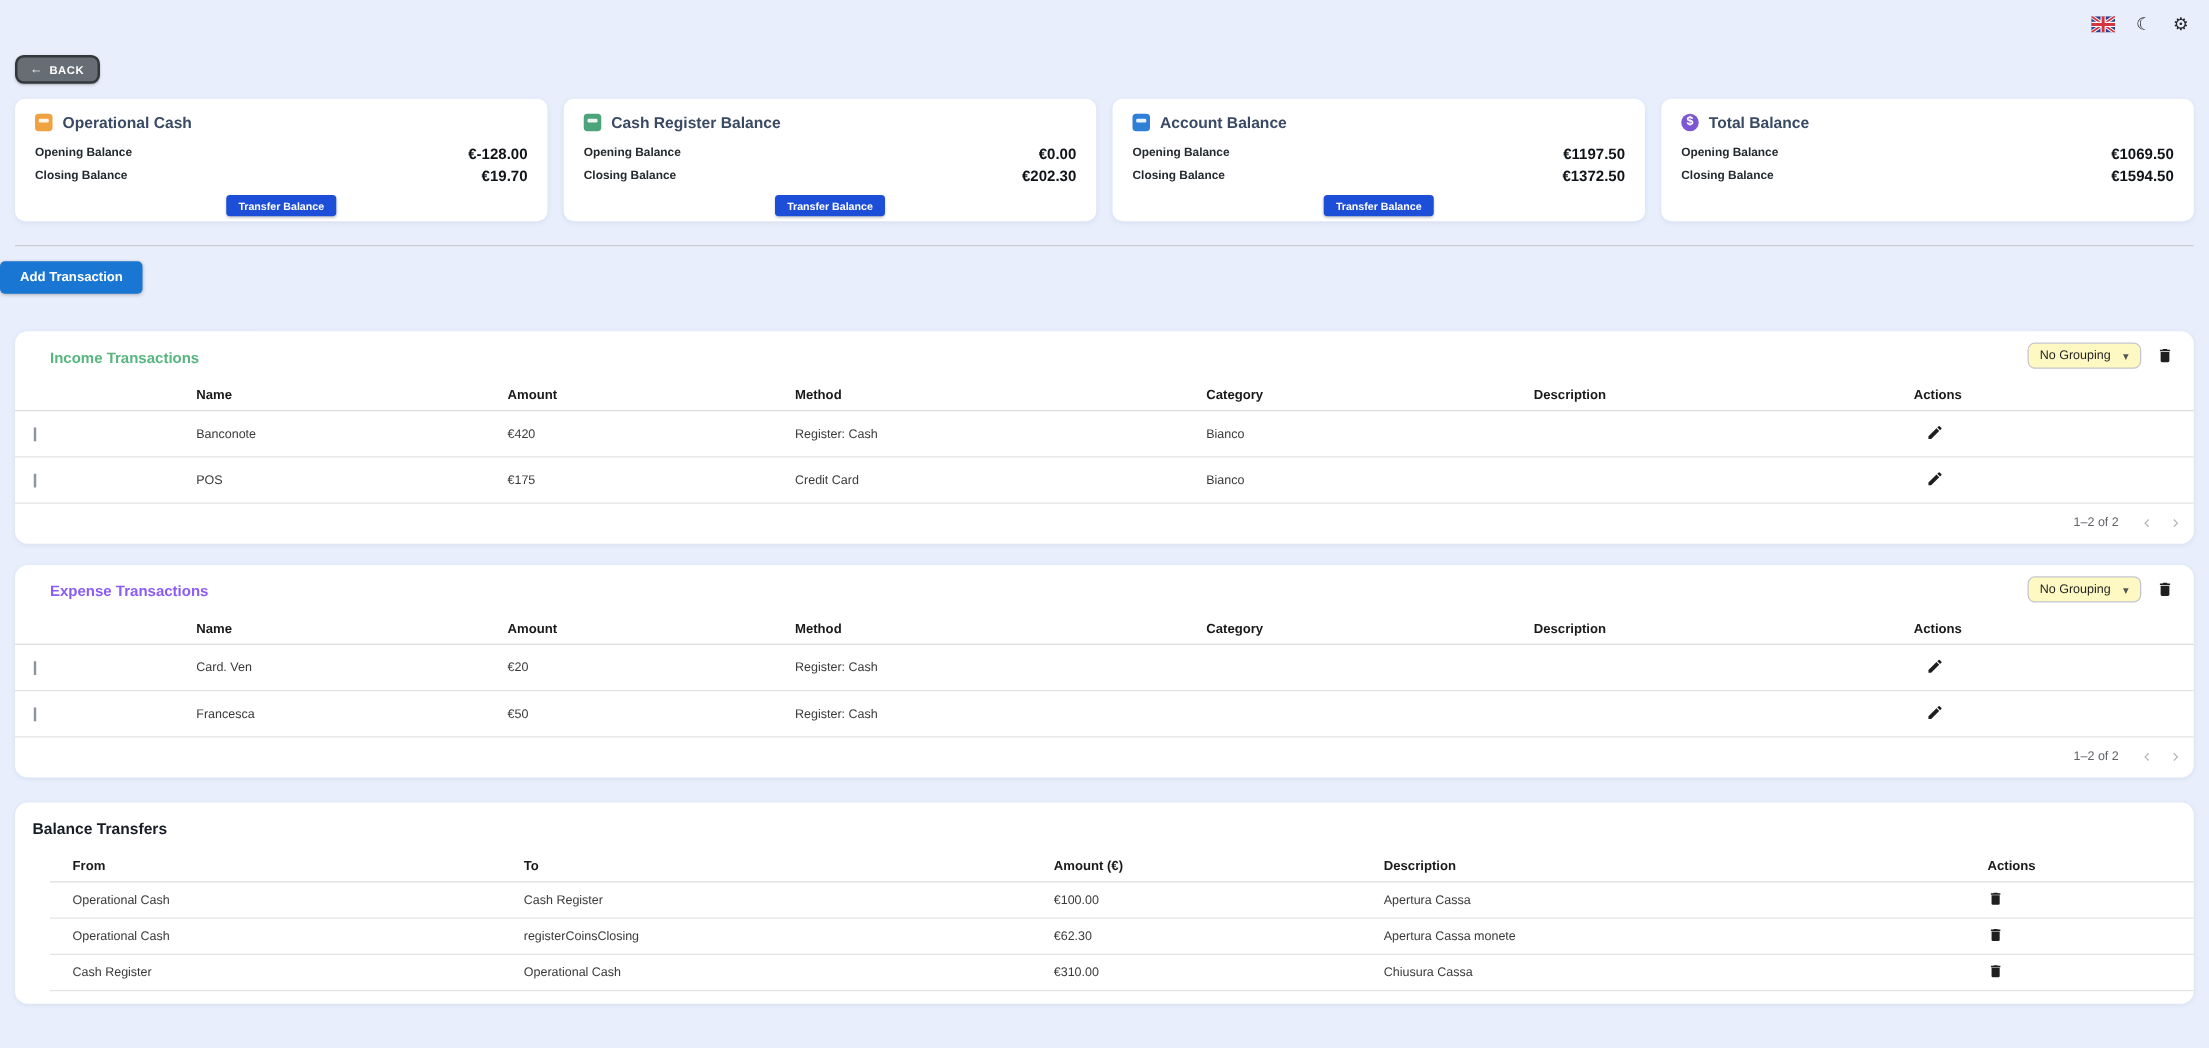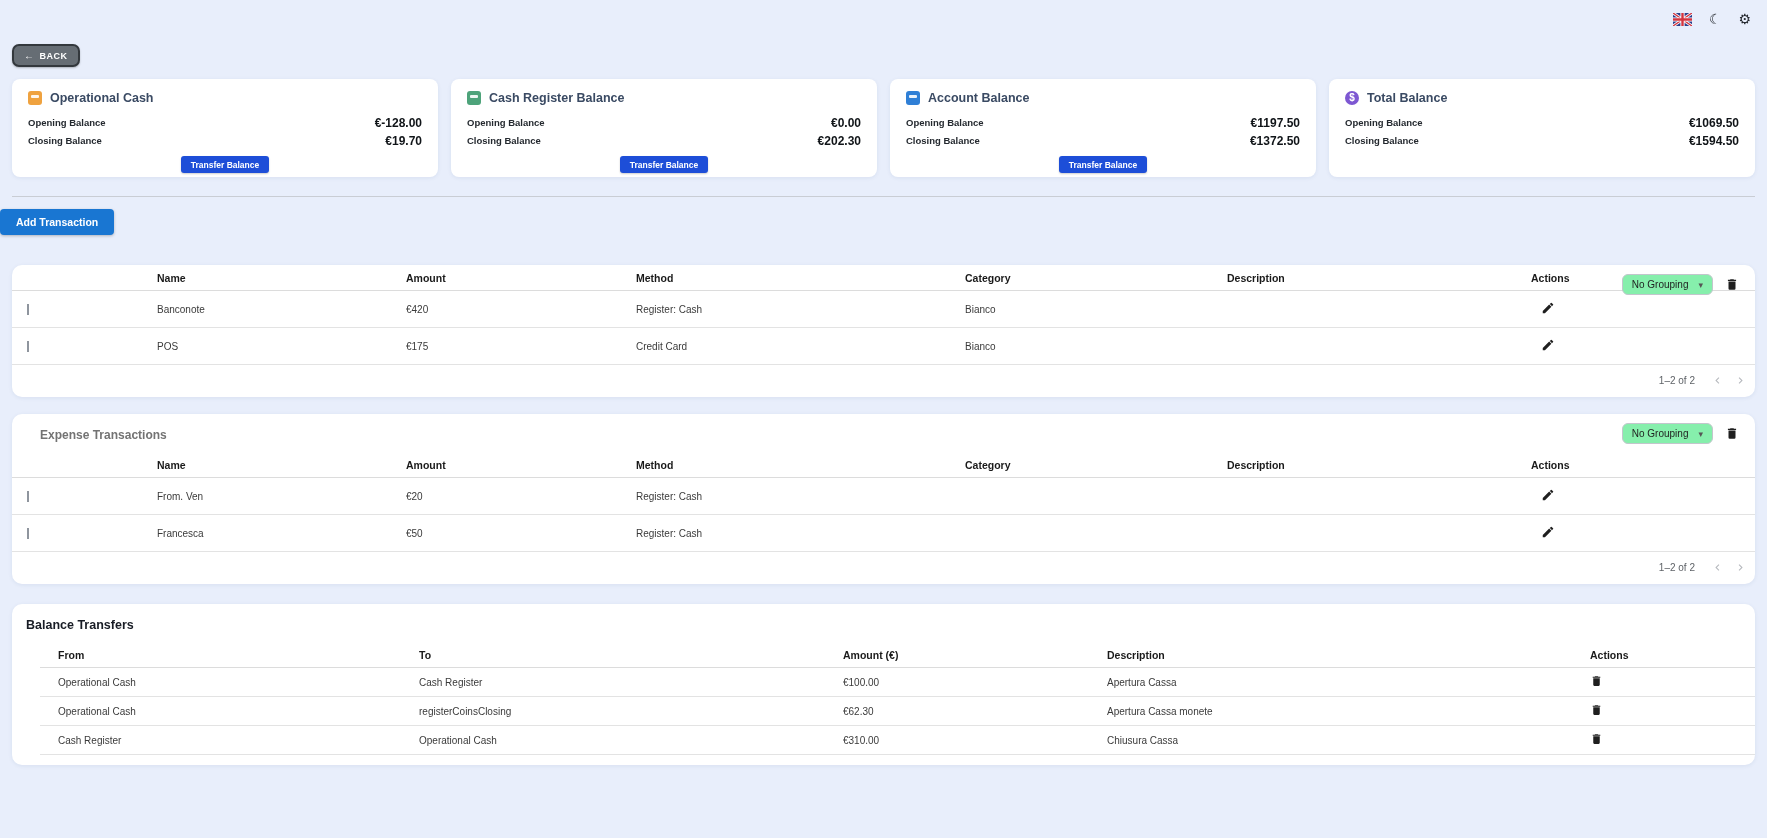--- a/index.html
+++ b/index.html
@@ -45,26 +45,26 @@
     font-weight:bold; padding:7px 16px; cursor:pointer; box-shadow:0 1px 3px rgba(0,0,0,.25); }
 
   
   .panel { background:#fff; border-radius:10px; box-shadow:0 1px 4px rgba(30,60,120,.08);
     margin:0 12px; position:relative; }
   .panel.income  { margin-top:30px; padding-bottom:2px; }
   .panel.expense { margin-top:17px; padding-bottom:2px; }
   .panel.transfers { margin-top:20px; padding-bottom:10px; }
   .panel-title { font-size:12px; font-weight:bold; padding:14px 0 10px 28px; }
   .panel.income  .panel-title { color:#57b580; }
-  .panel.expense .panel-title { color:#737373; }
+  .panel.expense .panel-title { color:#8b5cf6; }
   .panel.transfers .panel-title { color:#181c25; font-size:12.5px;padding-left:14px; }
 
   .panel-tools { position:absolute; top:9px; right:16px; display:flex; align-items:center; gap:12px; }
   .grouping-dd { display:flex; align-items:center; gap:10px; border:1px solid #c2c6cc; border-radius:6px;
-    background:#86efac; padding:4px 9px; font-size:10px; color:#1f1f1f; cursor:pointer; }
+    background:#fef9c3; padding:4px 9px; font-size:10px; color:#1f1f1f; cursor:pointer; }
   .caret { font-size:9px; color:#555; }
   .svg-icon { display:inline-flex; cursor:pointer; }
   .svg-icon svg { display:block; }
 
   
   .tx-grid { display:grid; grid-template-columns:130px 249px 230px 329px 262px 304px 1fr; align-items:center; }
   .tx-head { border-bottom:1px solid #dcdcdc; height:26px; }
   .tx-head .cell { font-size:10.5px; font-weight:bold; color:#1a1a1a; }
   .cell { padding-left:15px; overflow:hidden; white-space:nowrap; }
   .tx-row { height:37px; border-bottom:1px solid #e3e3e3; }
@@ -184,20 +184,21 @@
 </div>
 
 <div class="hr-divider"></div>
 
 <div class="add-row">
   <button class="add-btn">Add Transaction</button>
 </div>
 
 
 <section class="panel income">
+  <div class="panel-title">Income Transactions</div>
   <div class="panel-tools">
     <div class="grouping-dd">
       <span>No Grouping</span>
       <span class="caret">▾</span>
     </div>
     <span class="svg-icon">
       <svg width="14" height="15" viewBox="0 0 24 24" fill="#1f1f1f">
           <path d="M6 19a2 2 0 0 0 2 2h8a2 2 0 0 0 2-2V7H6v12zM19 4h-3.5l-1-1h-5l-1 1H5v2h14V4z"></path>
         </svg>
     </span>
@@ -278,21 +279,21 @@
     <div class="cell">Name</div>
     <div class="cell">Amount</div>
     <div class="cell">Method</div>
     <div class="cell">Category</div>
     <div class="cell">Description</div>
     <div class="cell">Actions</div>
   </div>
 
   <div class="tx-grid tx-row">
     <div class="cell"><span class="checkbox"></span></div>
-    <div class="cell">From. Ven</div>
+    <div class="cell">Card. Ven</div>
     <div class="cell">€20</div>
     <div class="cell">Register: Cash</div>
     <div class="cell"></div>
     <div class="cell"></div>
     <div class="cell"><span class="svg-icon pencil">
       <svg width="14" height="14" viewBox="0 0 24 24" fill="#1f1f1f">
             <path d="M3 17.25V21h3.75L17.8 9.94l-3.75-3.75L3 17.25zM20.7 7.04a1 1 0 0 0 0-1.41l-2.34-2.34a1 1 0 0 0-1.41 0l-1.83 1.83 3.75 3.75 1.83-1.83z"></path>
           </svg>
     </span></div>
   </div>

